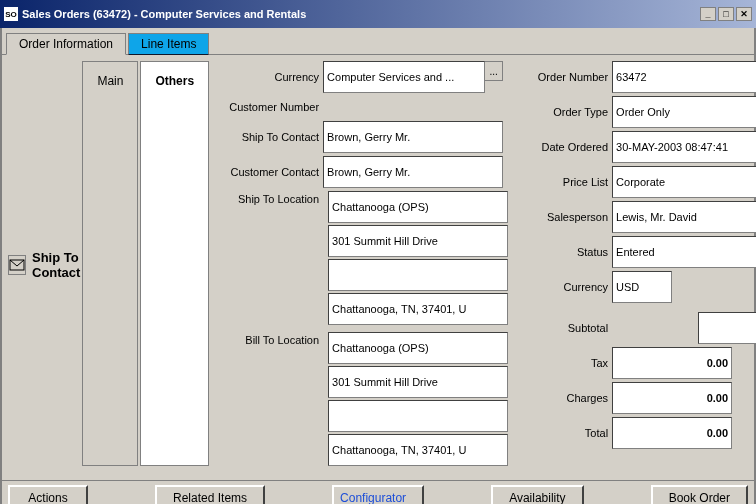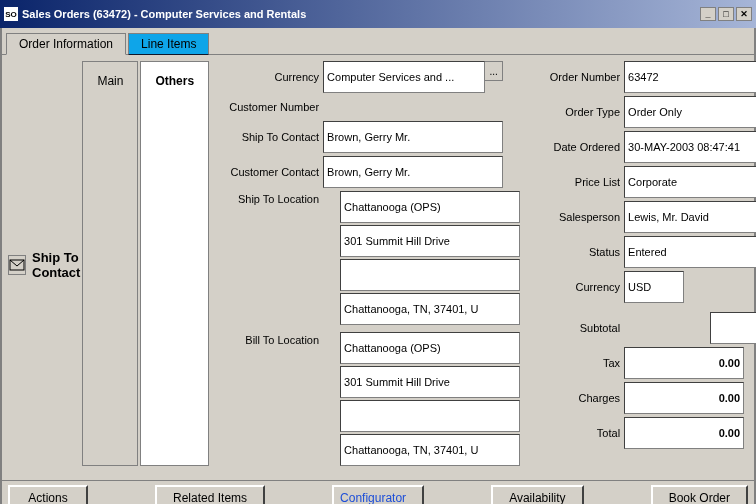--- a/index.html
+++ b/index.html
@@ -222,21 +222,21 @@
 
     .location-group {
       display: flex;
       flex-direction: column;
       gap: 2px;
     }
 
     .form-row-location {
       display: flex;
       align-items: flex-start;
-      gap: 21px;
+      gap: 9px;
     }
 
     .bottom-bar {
       display: flex;
       gap: 17px;
       padding: 4px 6px;
       background: #d4d0c8;
       border-top: 1px solid #808080;
       align-items: center;
       justify-content: space-between;

